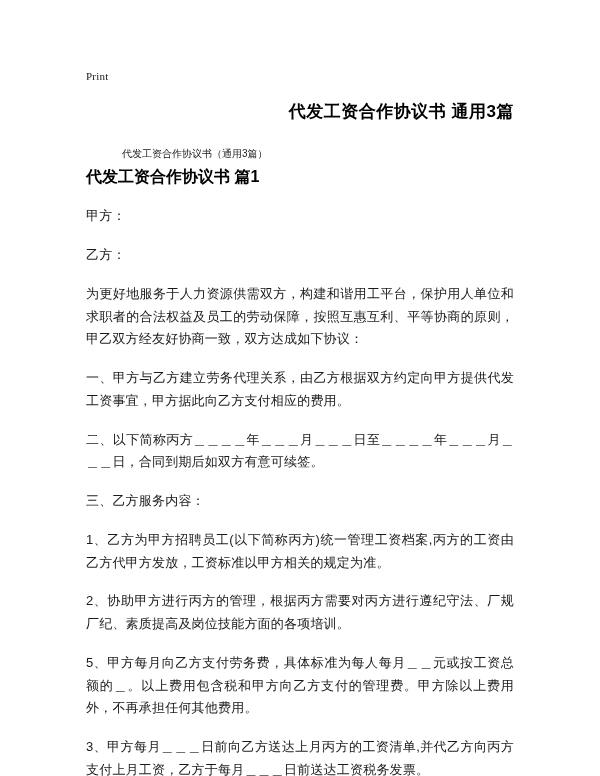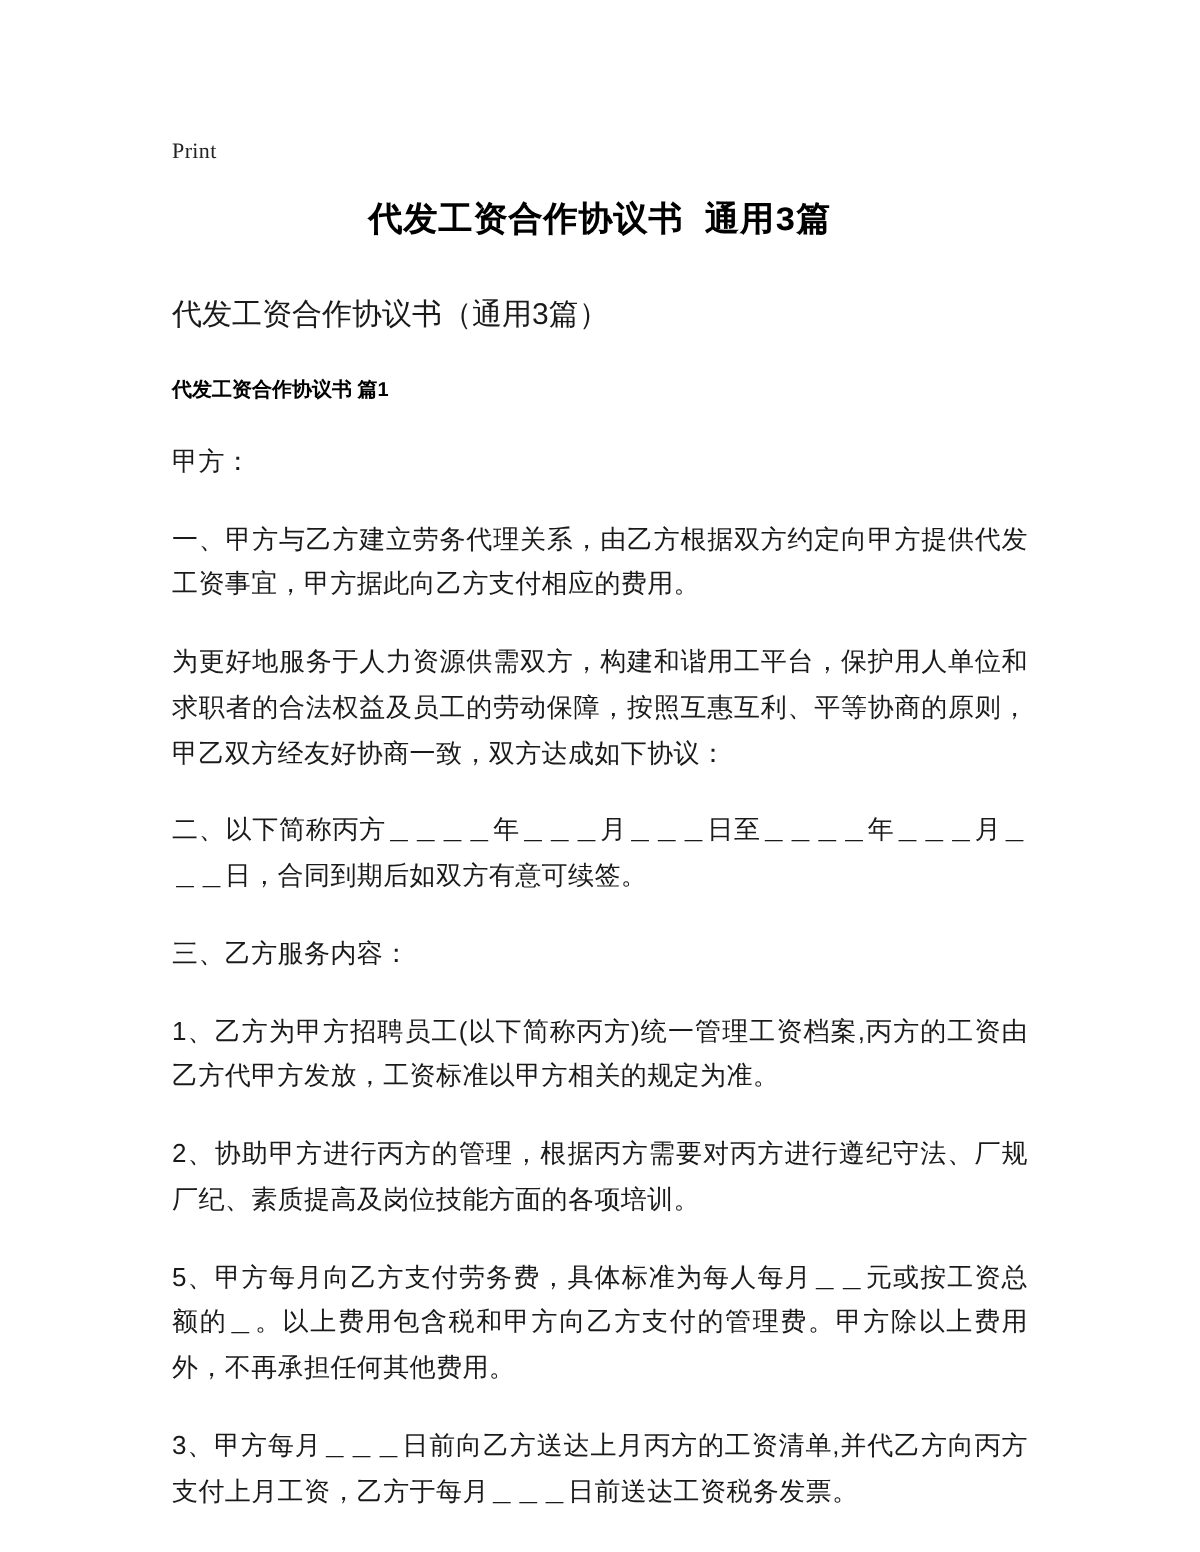--- a/index.html
+++ b/index.html
@@ -29,35 +29,35 @@
     position: absolute;
     left: 86px;
     top: 70px;
     letter-spacing: 0.2px;
   }
   .doc-title {
     margin: 0;
     padding-top: 100px;
     font-size: 17px;
     font-weight: bold;
-    text-align: center;
+    text-align: right;
     letter-spacing: 0.5px;
     color: #000;
     line-height: 1.4;
-    font-family: Liberation Mono, monospace;
   }
   .subtitle {
     margin-top: 22px;
-    font-size: 15px;
+    font-size: 10px;
     color: #1a1a1a;
     line-height: 1.6;
+    margin-left: 36px;
   }
   .section-heading {
-    margin-top: 18px;
-    font-size: 10px;
+    margin-top: 2px;
+    font-size: 16px;
     font-weight: bold;
     color: #000;
     line-height: 1.6;
   }
   p.para {
     margin: 0;
     margin-top: 16px;
     font-size: 13px;
     line-height: 1.75;
     color: #1a1a1a;
@@ -72,22 +72,23 @@
 
   <div class="print-label">Print</div>
 
   <h1 class="doc-title">代发工资合作协议书 通用3篇</h1>
 
   <div class="subtitle">代发工资合作协议书（通用3篇）</div>
 
   <div class="section-heading">代发工资合作协议书 篇1</div>
 
   <p class="para">甲方：</p>
+  <p class="para">乙方：</p>
+  <p class="para">为更好地服务于人力资源供需双方，构建和谐用工平台，保护用人单位和求职者的合法权益及员工的劳动保障，按照互惠互利、平等协商的原则，甲乙双方经友好协商一致，双方达成如下协议：</p>
   <p class="para">一、甲方与乙方建立劳务代理关系，由乙方根据双方约定向甲方提供代发工资事宜，甲方据此向乙方支付相应的费用。</p>
-  <p class="para">为更好地服务于人力资源供需双方，构建和谐用工平台，保护用人单位和求职者的合法权益及员工的劳动保障，按照互惠互利、平等协商的原则，甲乙双方经友好协商一致，双方达成如下协议：</p>
   <p class="para">二、以下简称丙方＿＿＿＿年＿＿＿月＿＿＿日至＿＿＿＿年＿＿＿月＿＿＿日，合同到期后如双方有意可续签。</p>
   <p class="para">三、乙方服务内容：</p>
   <p class="para">1、乙方为甲方招聘员工(以下简称丙方)统一管理工资档案,丙方的工资由乙方代甲方发放，工资标准以甲方相关的规定为准。</p>
   <p class="para">2、协助甲方进行丙方的管理，根据丙方需要对丙方进行遵纪守法、厂规厂纪、素质提高及岗位技能方面的各项培训。</p>
   <p class="para">5、甲方每月向乙方支付劳务费，具体标准为每人每月＿＿元或按工资总额的＿。以上费用包含税和甲方向乙方支付的管理费。甲方除以上费用外，不再承担任何其他费用。</p>
   <p class="para">3、甲方每月＿＿＿日前向乙方送达上月丙方的工资清单,并代乙方向丙方支付上月工资，乙方于每月＿＿＿日前送达工资税务发票。</p>
 
 </div>
 
 </body></html>

